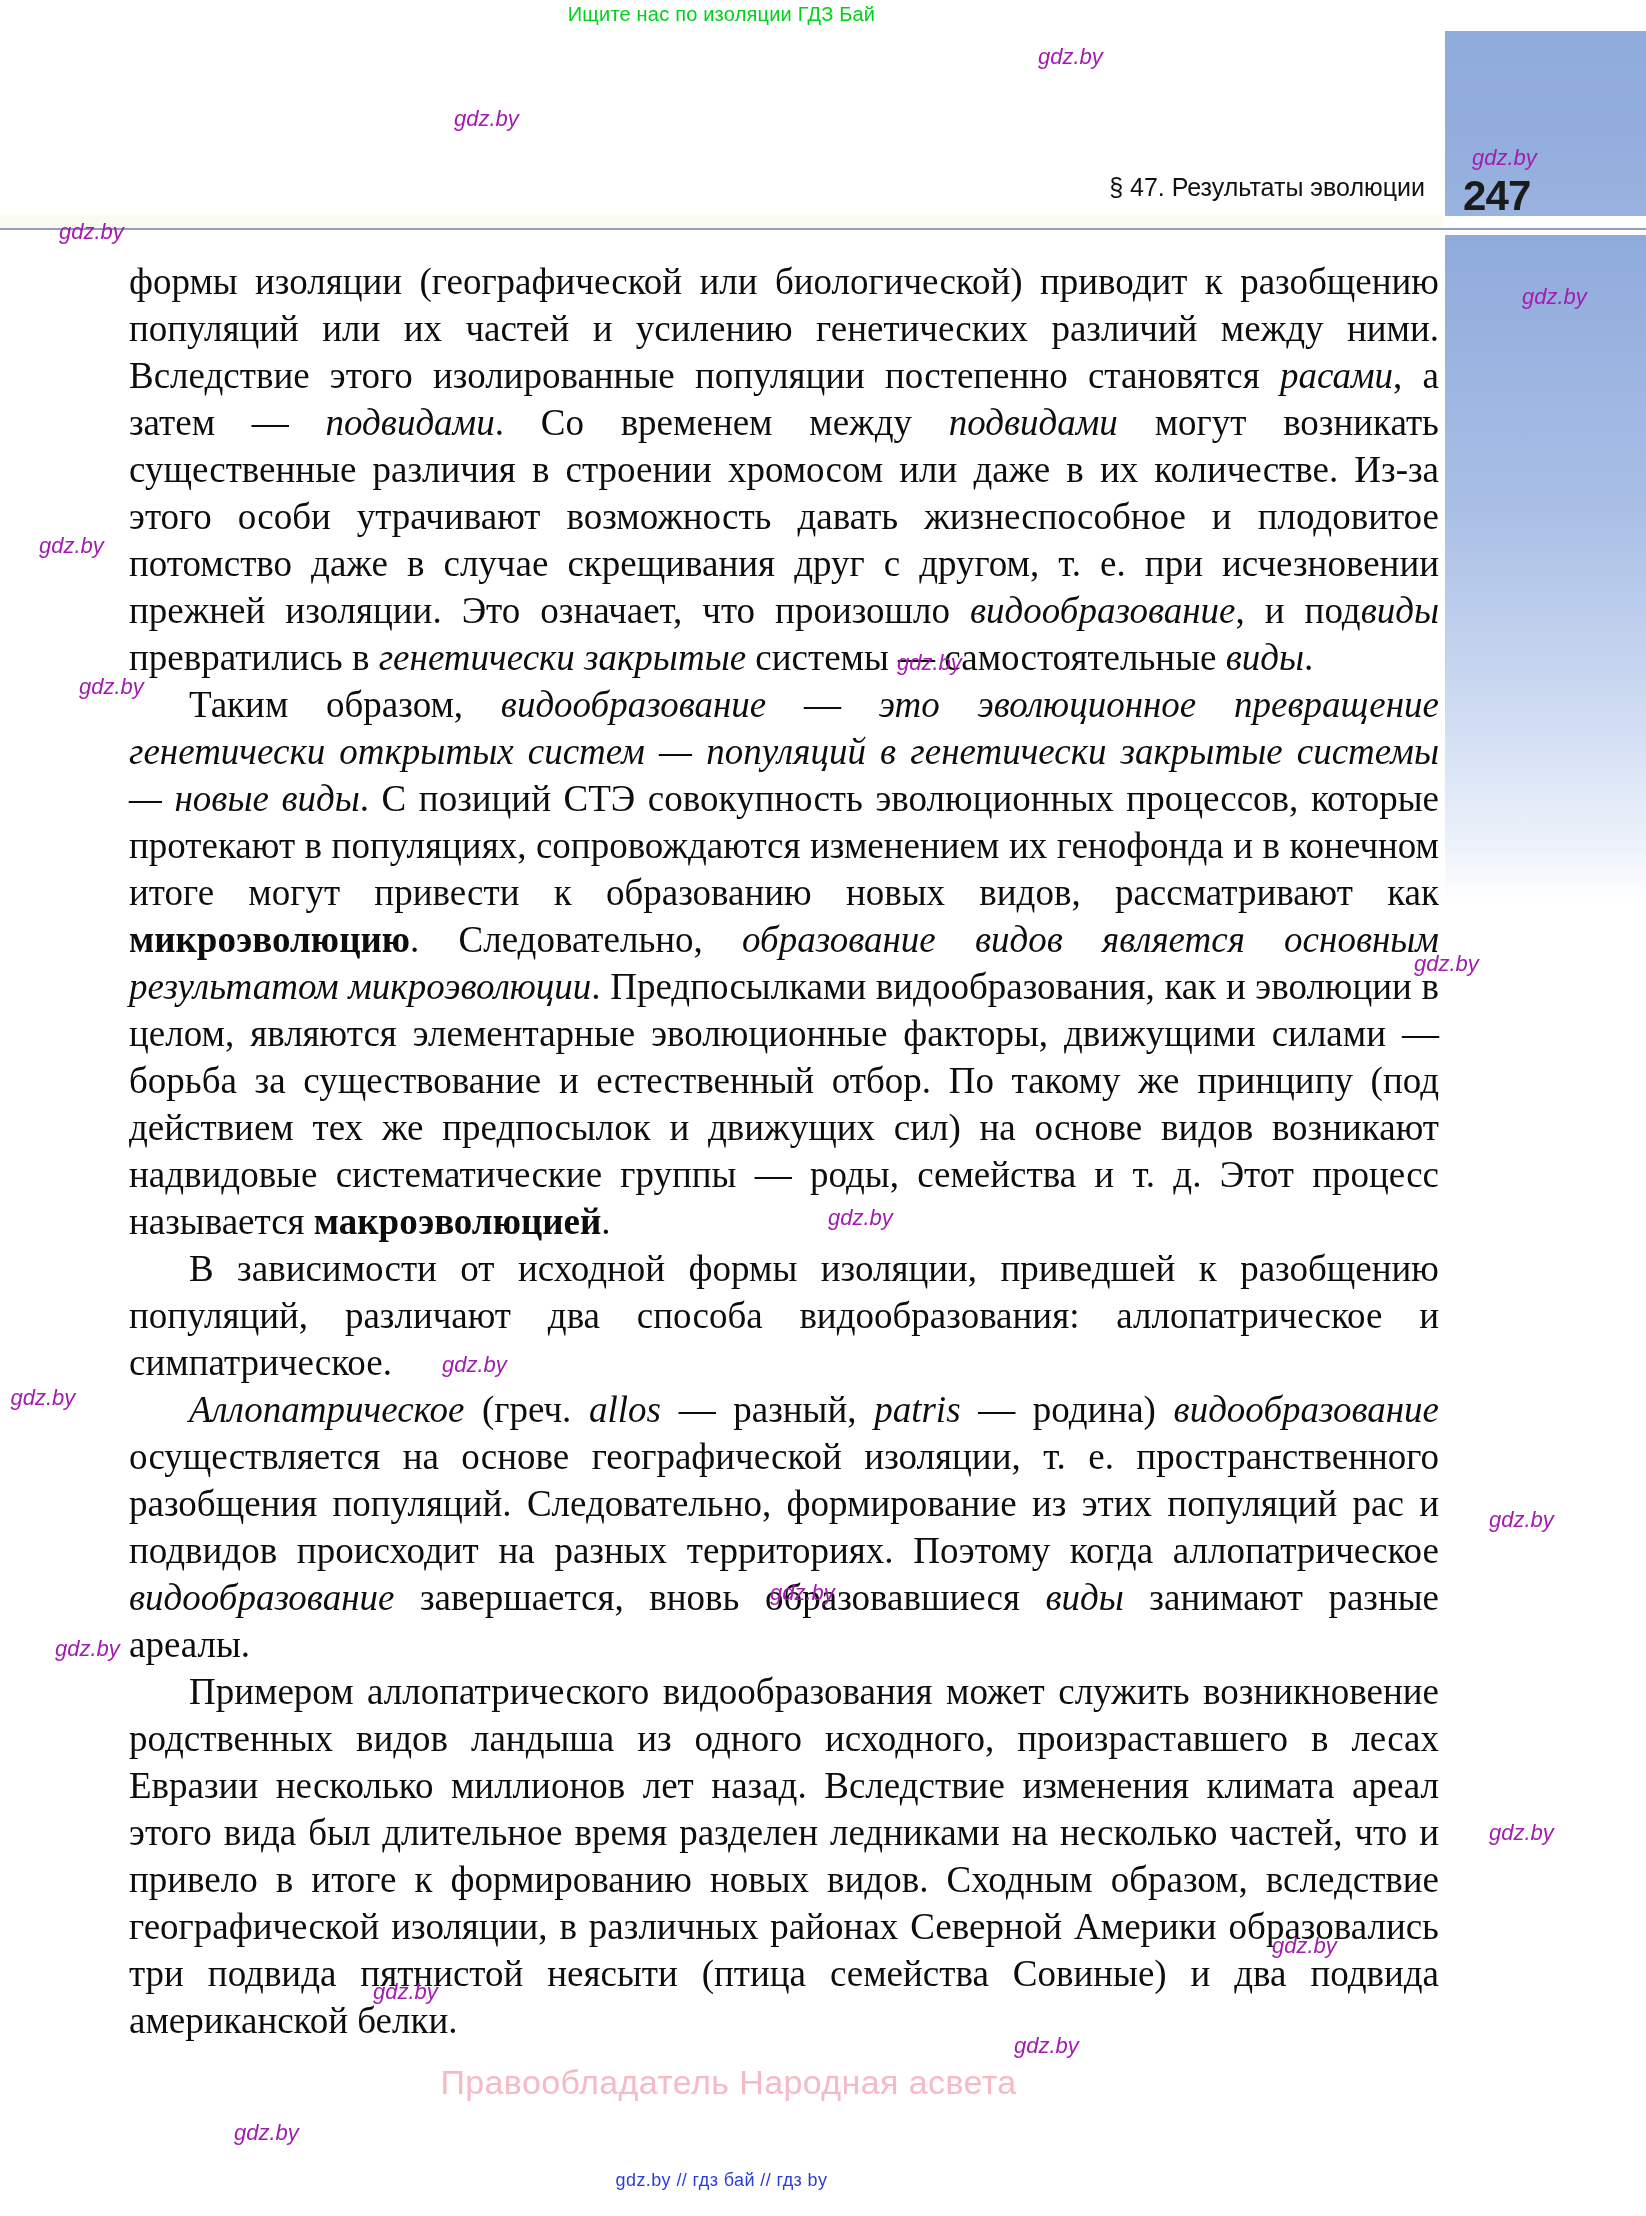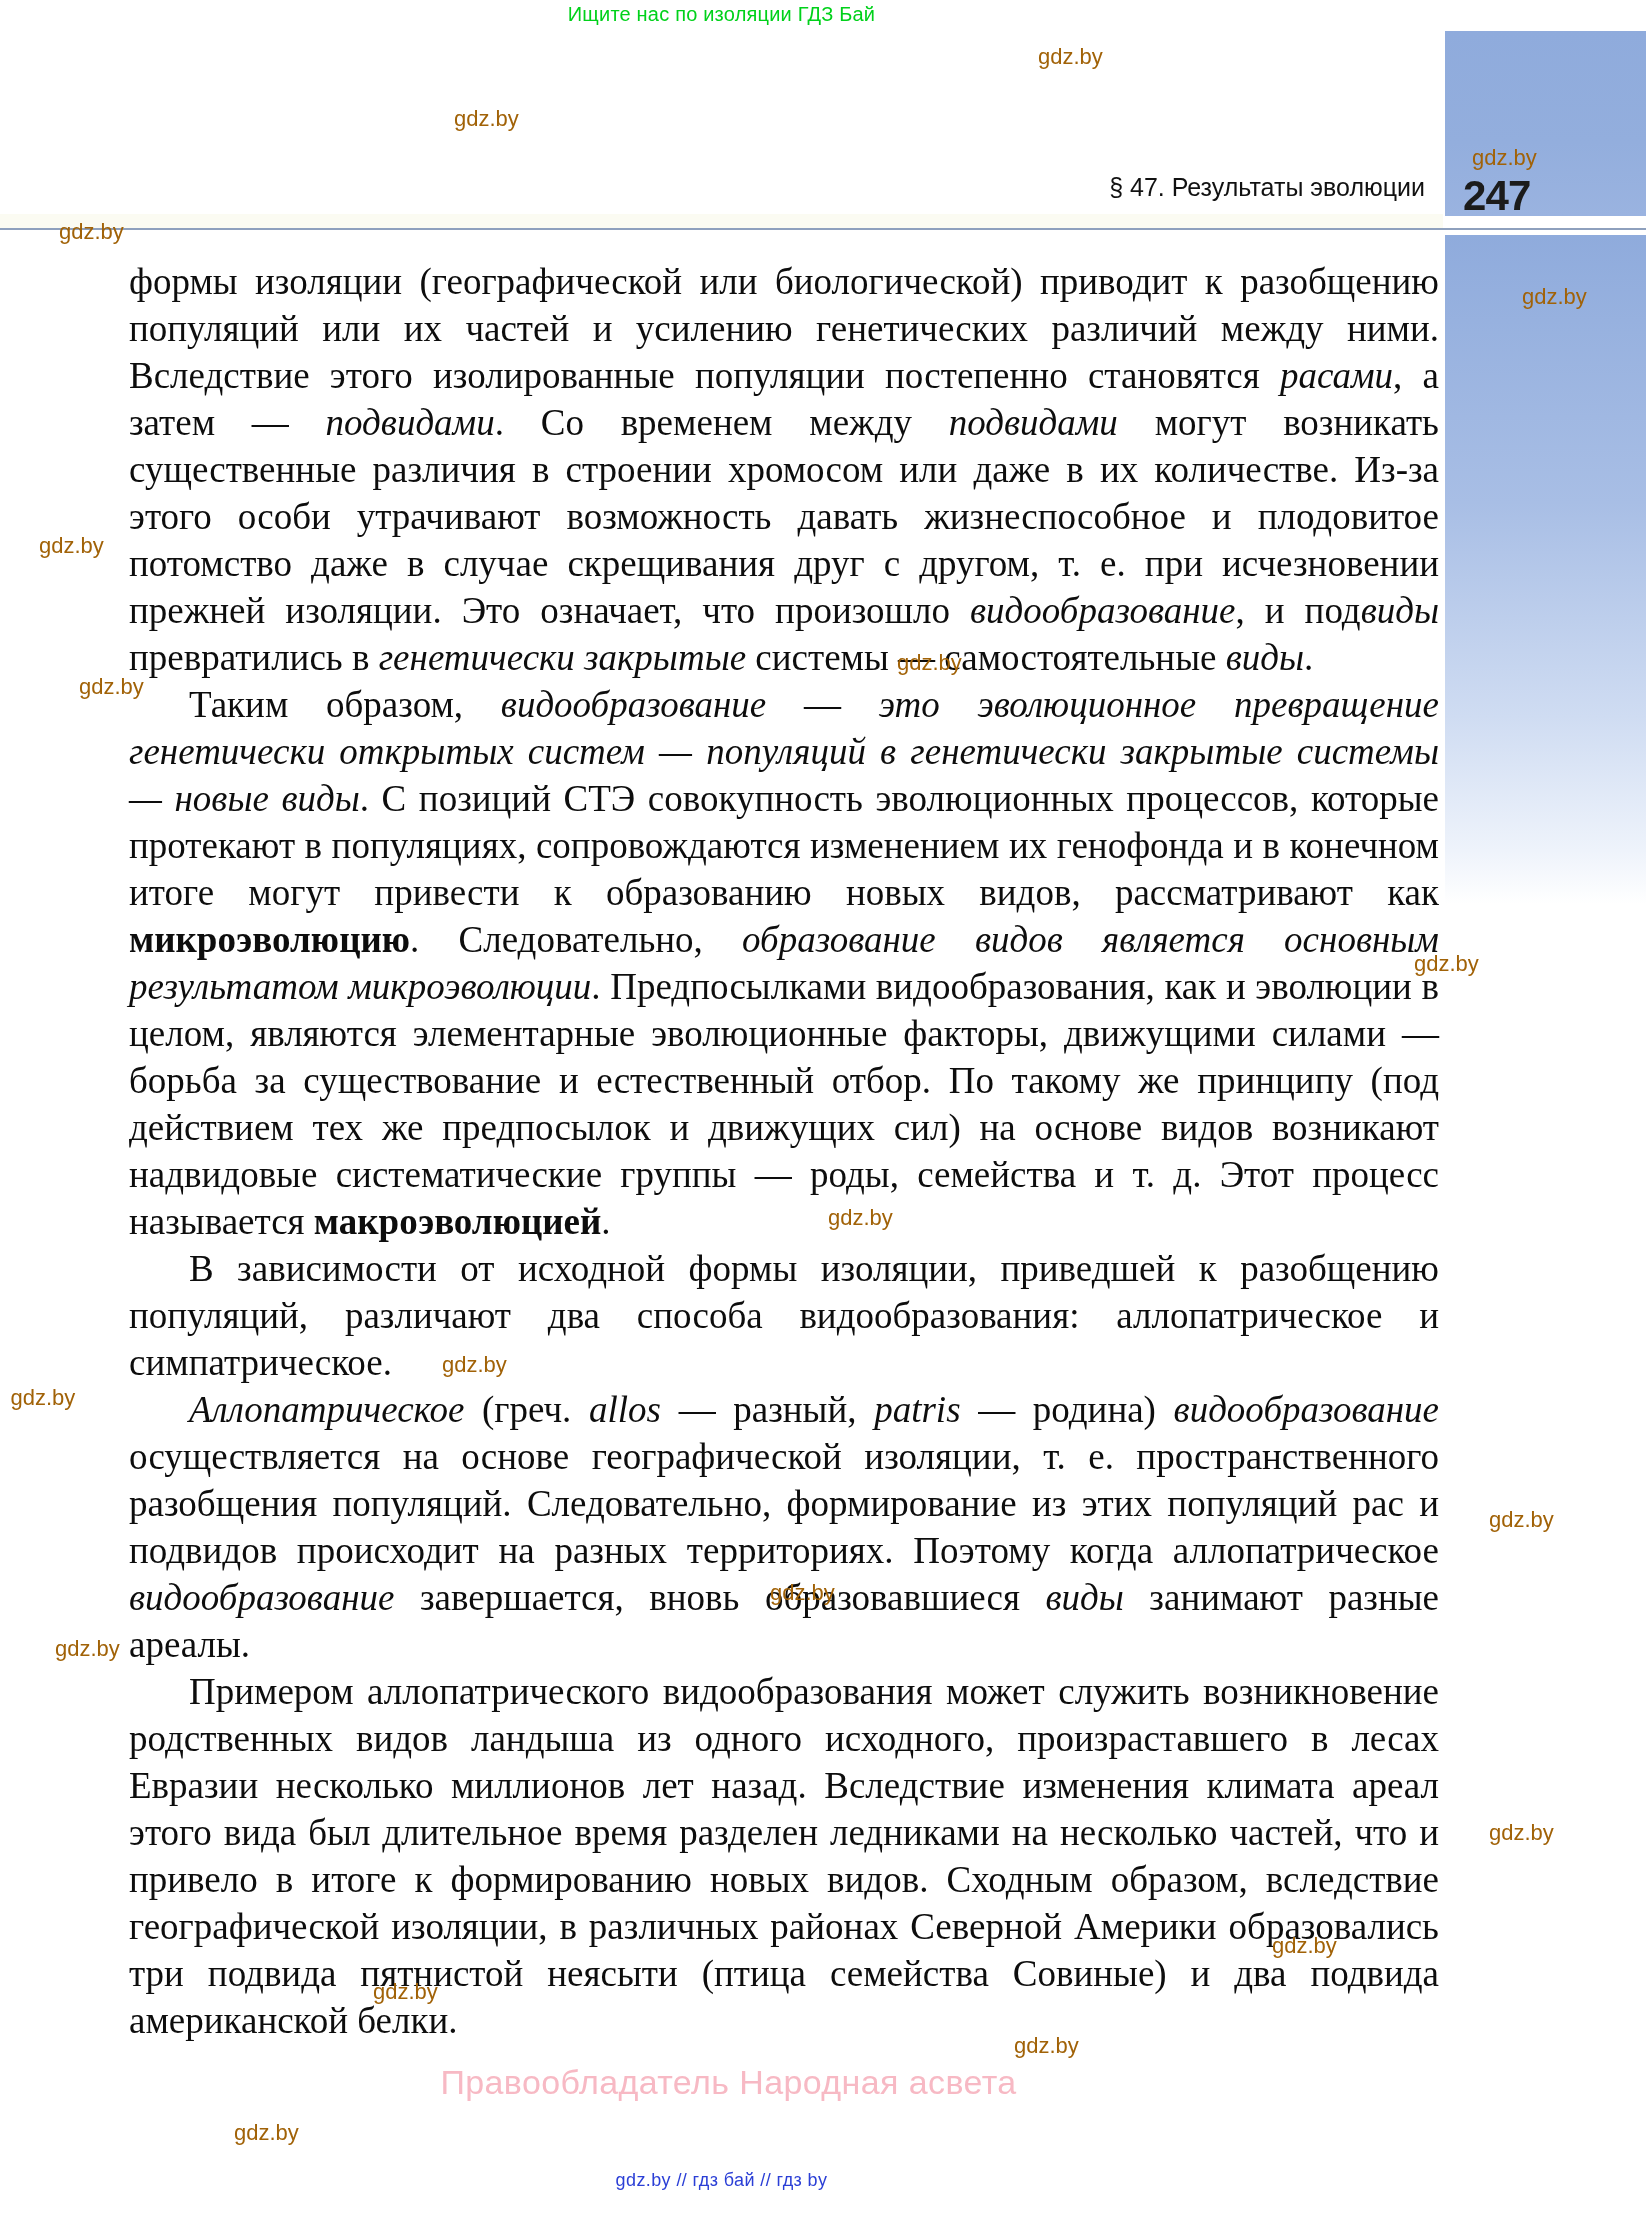--- a/index.html
+++ b/index.html
@@ -110,23 +110,24 @@
   .text-column b,
   .text-column strong {
     font-weight: bold;
   }
 
   
   .wm {
     position: absolute;
     font-family: "Liberation Sans", "DejaVu Sans", sans-serif;
     font-size: 22px;
-    color: #a16207;
+    color: #a21caf;
     white-space: nowrap;
     pointer-events: none;
+    font-style: italic;
   }
 
   
   .publisher-line {
     position: absolute;
     left: 0;
     top: 2063px;
     width: 1443px;
     text-align: center;
     font-family: "Liberation Sans", "DejaVu Sans", sans-serif;

